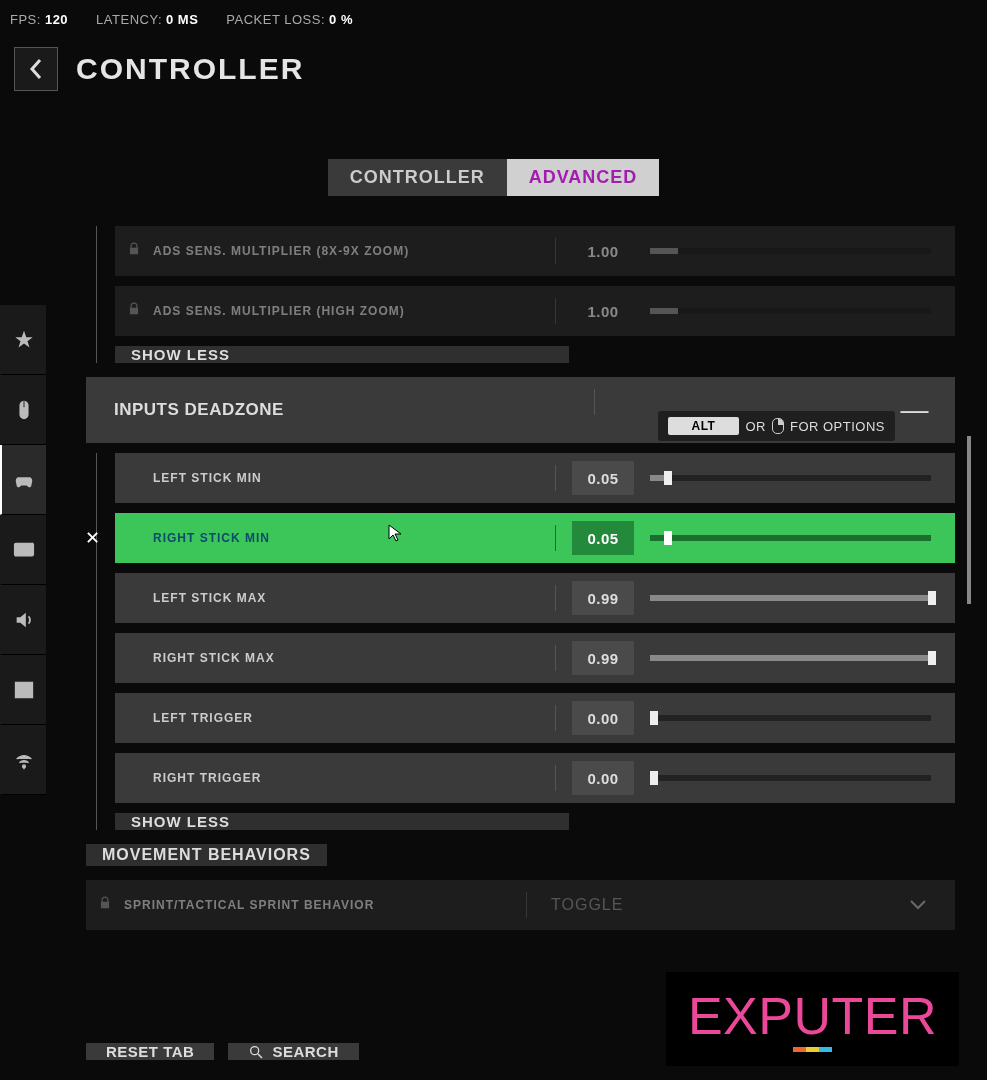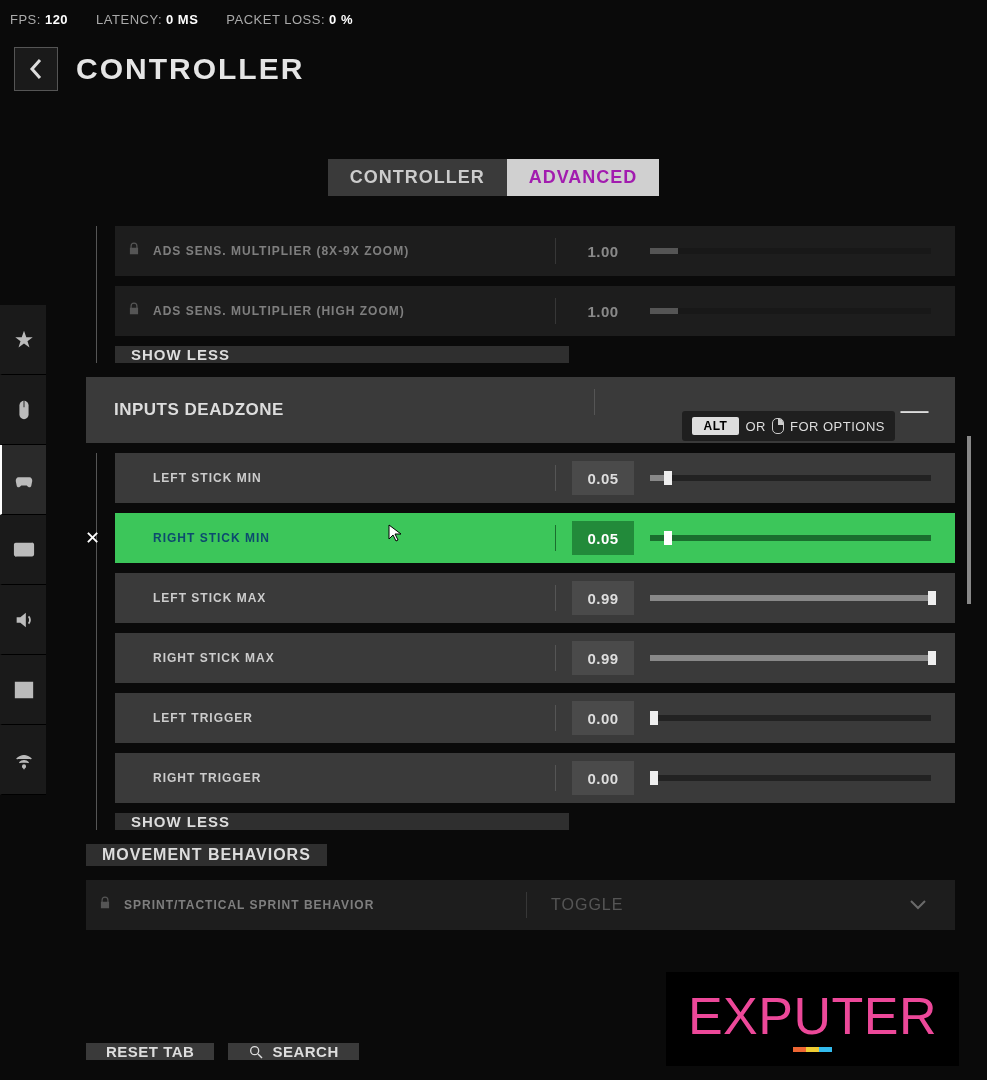--- a/index.html
+++ b/index.html
@@ -29,21 +29,21 @@
 .row .slider{flex:1;height:6px;background:#222;margin-right:24px;position:relative}
 .row .slider .fill{position:absolute;left:0;top:0;height:100%;background:#888}
 .row .slider .thumb{position:absolute;top:-4px;width:8px;height:14px;background:#eee}
 .row.hl{background:#3cc65a;color:#0a0a0a}
 .row.hl .lbl{color:#0c4a6e}
 .row.hl .valbox{background:#228a3a;color:#fff}
 .row.hl .slider{background:#1a6e2e}
 .row.hl .slider .thumb{background:#fff}
 .row.hl .xmark{position:absolute;left:-30px;top:50%;transform:translateY(-50%);color:#fff;font-size:18px}
 .tooltip{position:absolute;top:-42px;right:60px;background:#1f1f1f;padding:6px 10px;font-size:13px;text-transform:none;display:flex;align-items:center;gap:6px;border-radius:3px}
-.tooltip .key{background:#ddd;color:#000;padding:2px 12px;font-weight:700;border-radius:2px;font-size:12px}
+.tooltip .key{background:#ddd;color:#000;padding:2px 24px;font-weight:700;border-radius:2px;font-size:12px}
 .tooltip .mouse{width:12px;height:16px;border:1.5px solid #ccc;border-radius:5px;position:relative}
 .tooltip .mouse::before{content:'';position:absolute;right:0;top:0;width:50%;height:40%;background:#ccc;border-top-right-radius:4px}
 .showless{background:#2f2f2f;padding:0 16px;font-size:15px;font-weight:600;letter-spacing:1px;width:454px}
 .secthdr{background:#3a3a3a;height:66px;display:flex;align-items:center;padding:0 28px;font-size:17px;font-weight:600;margin:14px 0 10px;letter-spacing:1px;position:relative}
 .secthdr .sep2{position:absolute;right:360px;top:12px;width:1px;height:26px;background:#555}
 .secthdr .collapse{position:absolute;right:26px;font-size:28px;font-weight:400}
 .movhdr{background:#2f2f2f;padding:2px 16px;font-size:16px;font-weight:700;margin:14px 0 14px;width:fit-content;letter-spacing:1px}
 .row .dropval{margin-left:24px;font-size:16px;color:#888;letter-spacing:1px}
 .row .chev{position:absolute;right:28px}
 .row .chev svg{width:18px;height:12px;fill:none;stroke:#aaa;stroke-width:2}

